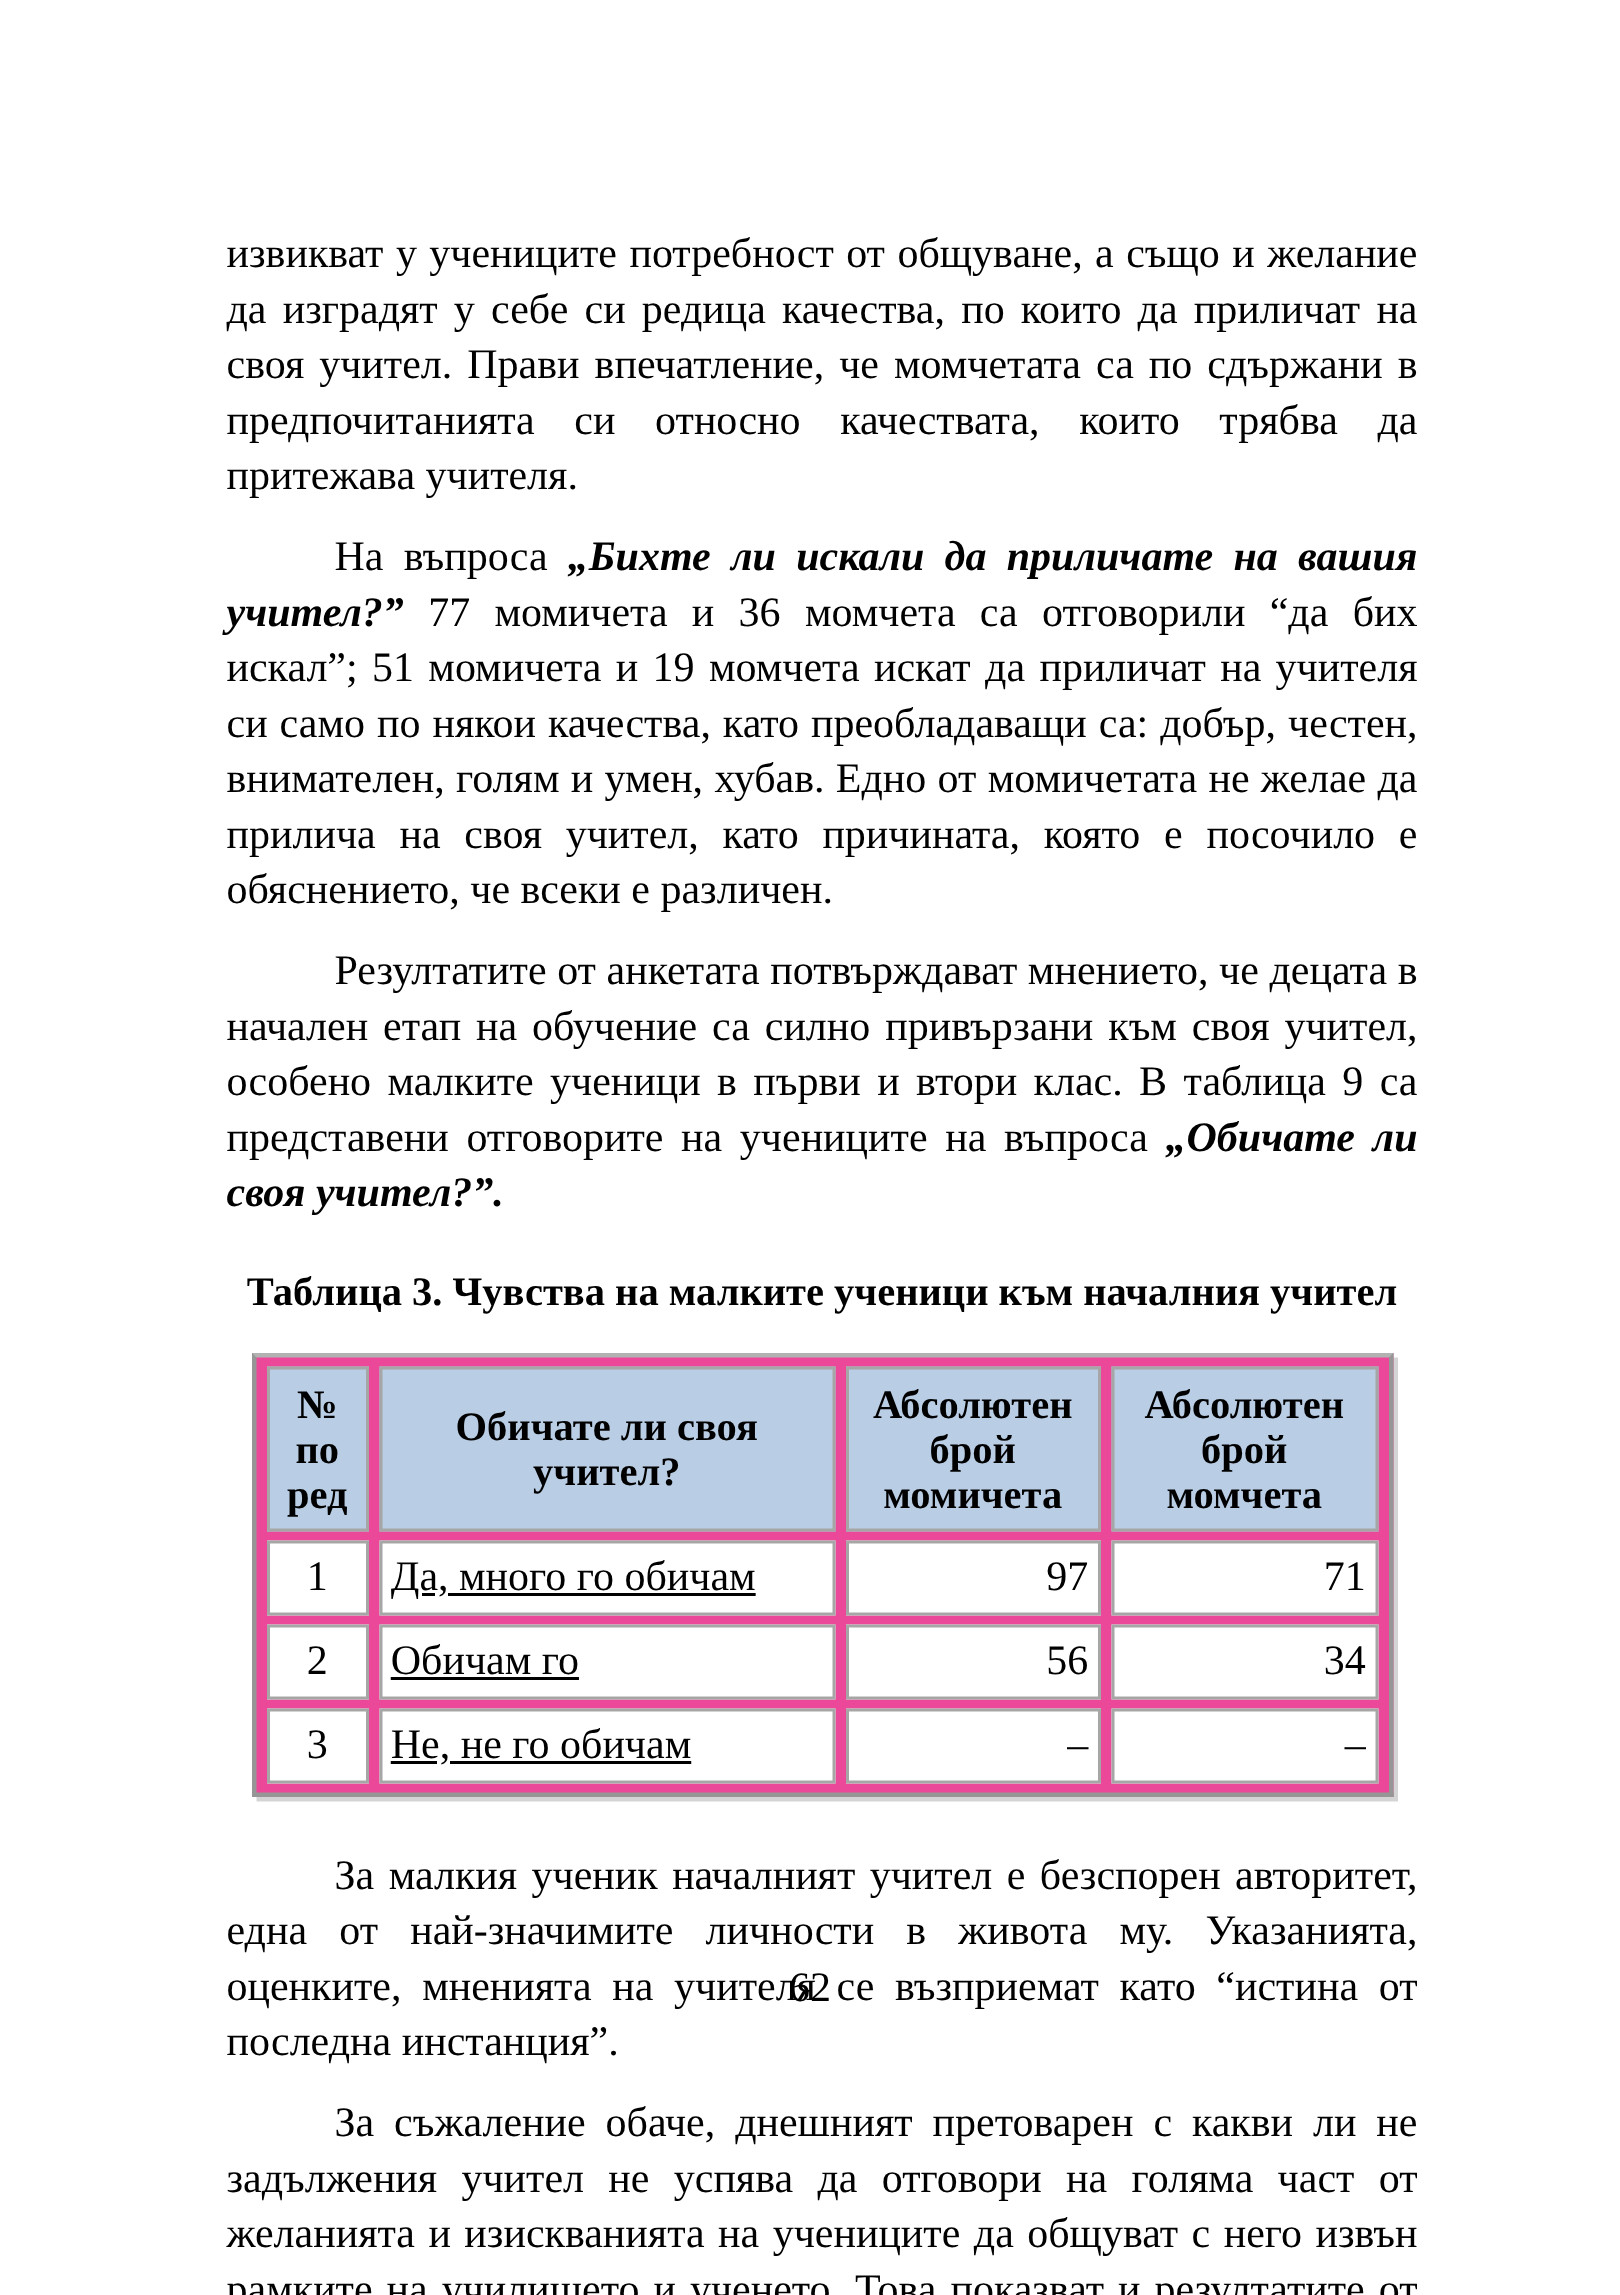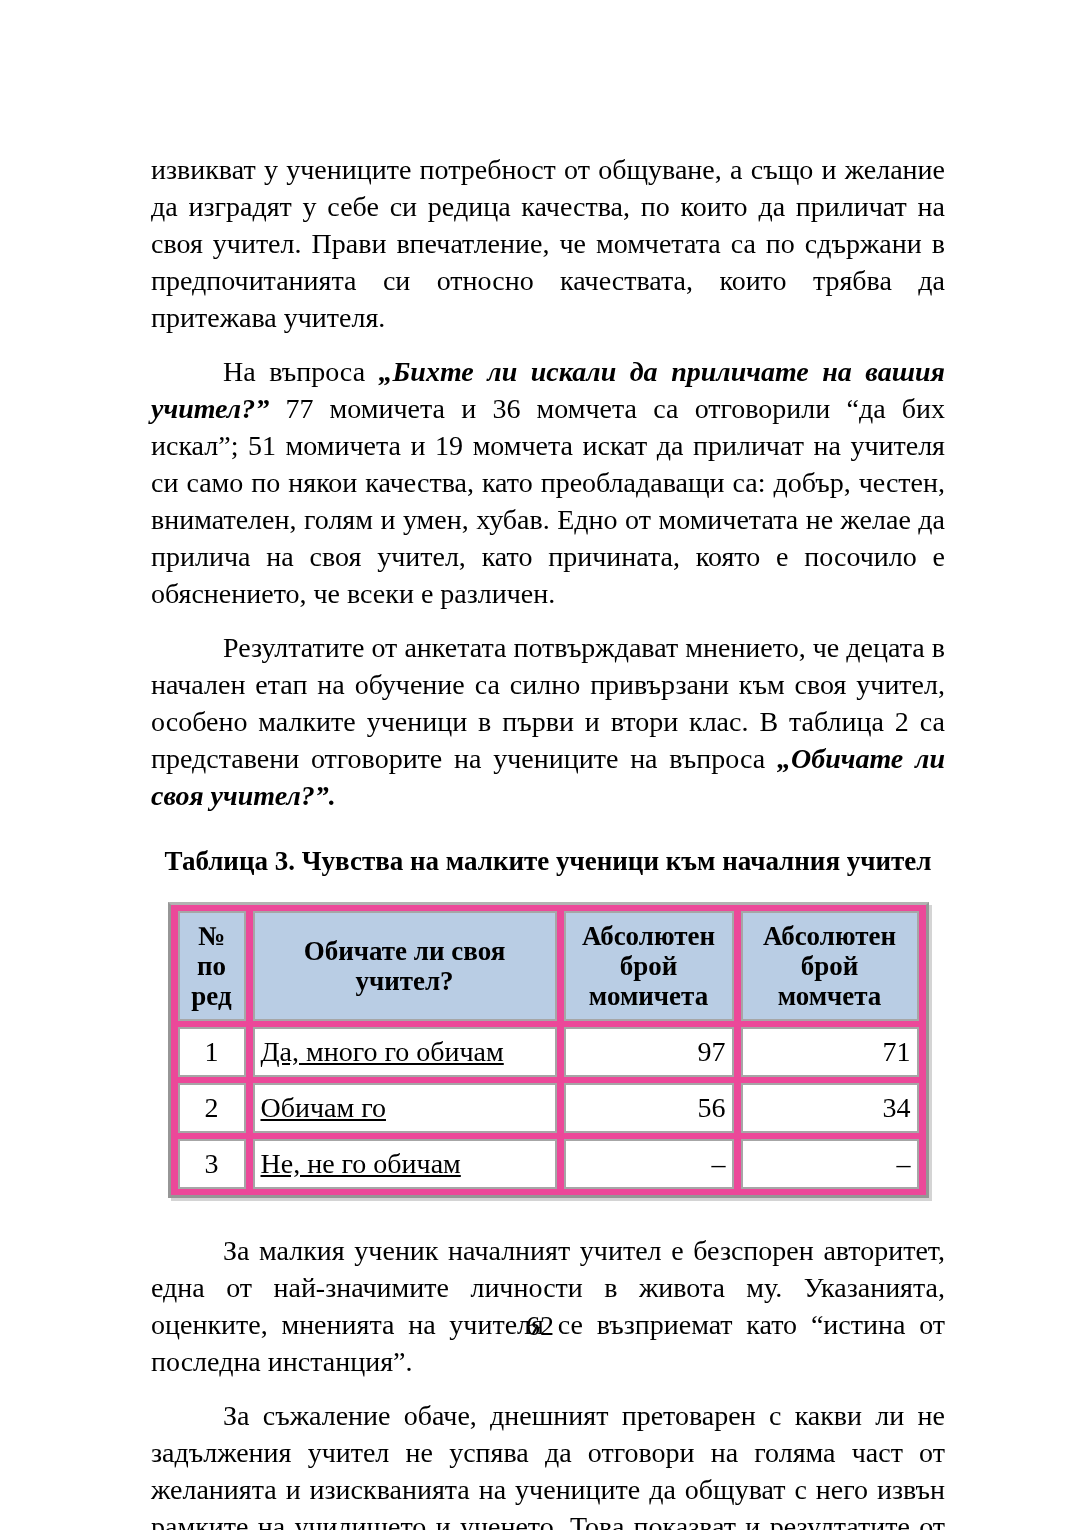--- a/index.html
+++ b/index.html
@@ -78,21 +78,21 @@
 </head>
 <body>
 
 <div class="page">
   <div class="content">
 
     <p class="body">извикват у учениците потребност от общуване, а също и желание да изградят у себе си редица качества, по които да приличат на своя учител. Прави впечатление, че момчетата са по сдържани в предпочитанията си относно качествата, които трябва да притежава учителя.</p>
 
     <p class="body indent"><span>На въпроса </span><span class="bi">„Бихте ли искали да приличате на вашия учител?”</span><span> 77 момичета и 36 момчета са отговорили “да бих искал”; 51 момичета и 19 момчета искат да приличат на учителя си само по някои качества, като преобладаващи са: добър, честен, внимателен, голям и умен, хубав. Едно от момичетата не желае да прилича на своя учител, като причината, която е посочило е обяснението, че всеки е различен.</span></p>
 
-    <p class="body indent"><span>Резултатите от анкетата потвърждават мнението, че децата в начален етап на обучение са силно привързани към своя учител, особено малките ученици в първи и втори клас. В таблица 2 са представени отговорите на учениците на въпроса </span><span class="bi">„Обичате ли своя учител?”.</span></p>
+    <p class="body indent"><span>Резултатите от анкетата потвърждават мнението, че децата в начален етап на обучение са силно привързани към своя учител, особено малките ученици в първи и втори клас. В таблица 9 са представени отговорите на учениците на въпроса </span><span class="bi">„Обичате ли своя учител?”.</span></p>
 
     <div class="caption">Таблица 3. Чувства на малките ученици към началния учител</div>
 
     <table class="results">
       <tbody>
           <tr>
         <th class="c1">№ по ред</th>
         <th class="c2">Обичате ли своя учител?</th>
         <th class="c3">Абсолютен брой момичета</th>
         <th class="c4">Абсолютен брой момчета</th>

